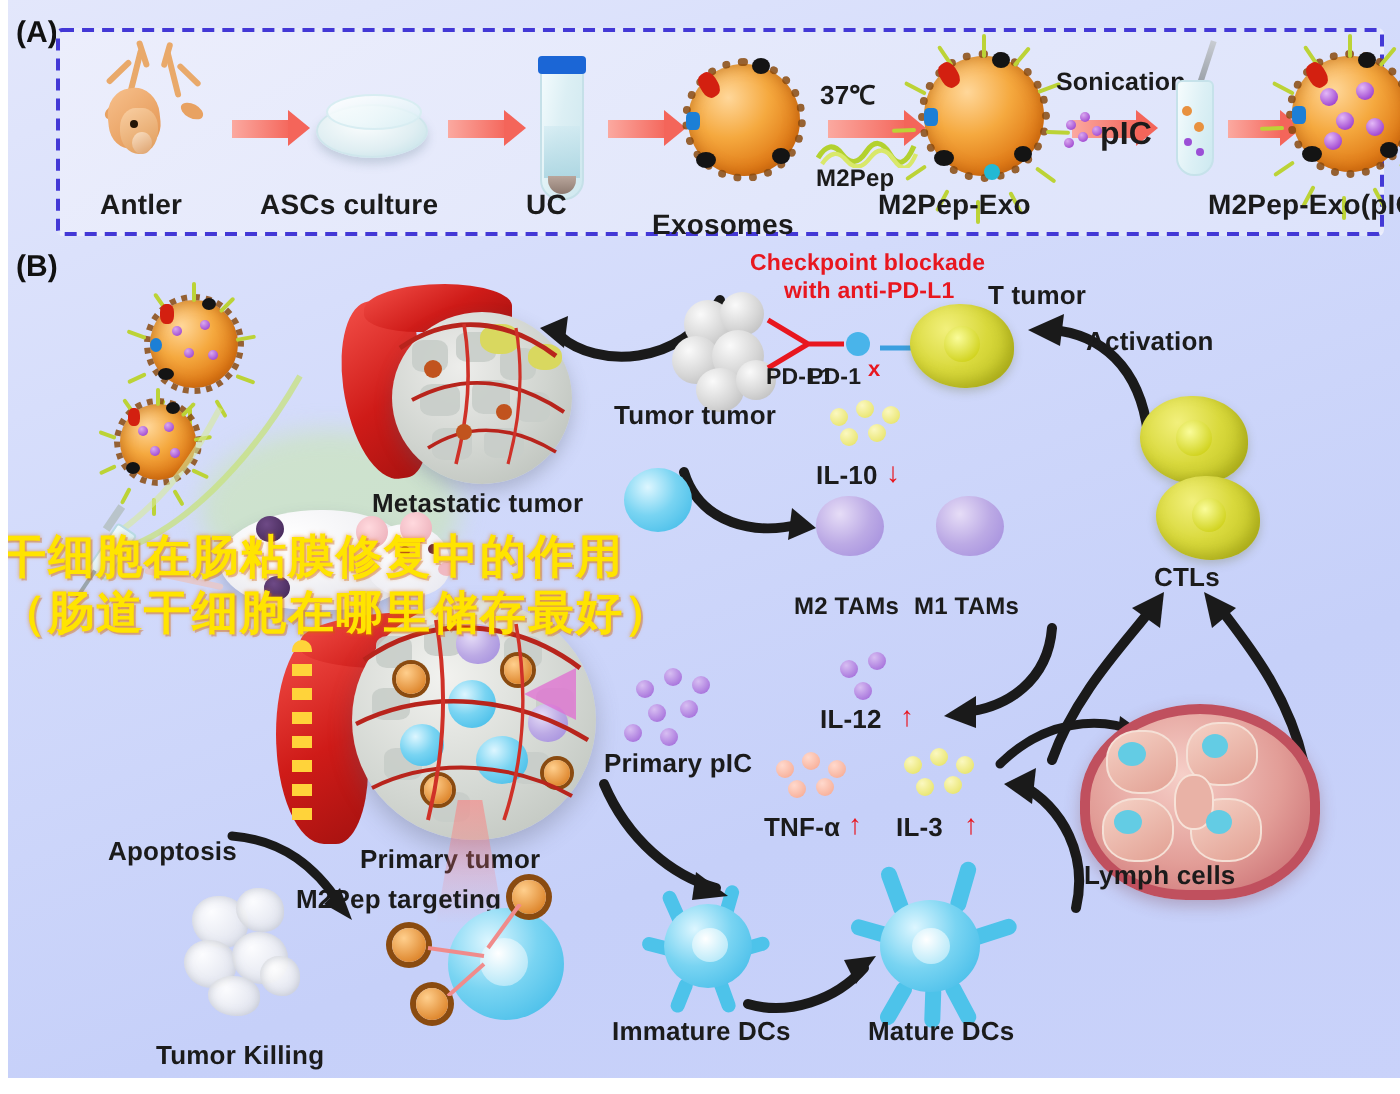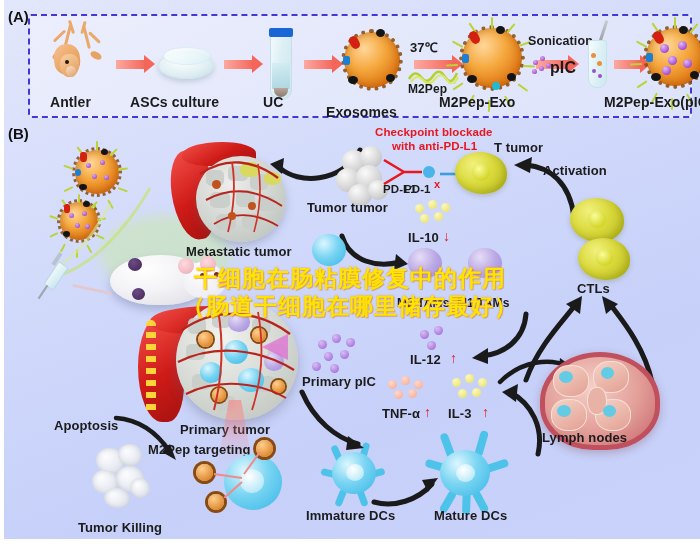--- a/index.html
+++ b/index.html
@@ -132,21 +132,21 @@
 
   
   .debris{position:absolute;border-radius:48% 52% 44% 56%;
     background:radial-gradient(circle at 35% 30%,rgba(255,255,255,.95),rgba(222,224,230,.8));
     box-shadow:inset 0 0 5px rgba(160,165,180,.5);}
 
   
   .arw{position:absolute;pointer-events:none;}
 
   
-  .cn-overlay{position:absolute;left:0;right:0;text-align:center;z-index:30;
+  .cn-overlay{position:absolute;left:0;right:0;z-index:30;
     color:#ffe400;font-size:23px;font-weight:700;letter-spacing:1px;
     font-family:"DejaVu Sans","Liberation Sans",sans-serif;
     text-shadow:0 0 2px rgba(230,120,0,.65),1px 1px 0 rgba(200,90,0,.35);}
   .beam{position:absolute;background:linear-gradient(180deg,rgba(255,120,120,.55),rgba(255,170,170,0));}
   .glow{position:absolute;border-radius:50%;filter:blur(6px);}
 </style>
 </head>
 <body>
 
 <div id="fig">
@@ -579,21 +579,21 @@
       <div class="lobe" style="left:8px;top:8px;width:34px;height:30px;"></div>
       <div class="lobe" style="left:48px;top:4px;width:34px;height:30px;"></div>
       <div class="lobe" style="left:6px;top:42px;width:34px;height:30px;"></div>
       <div class="lobe" style="left:50px;top:42px;width:34px;height:30px;"></div>
       <div style="position:absolute;left:42px;top:30px;width:18px;height:26px;border-radius:45%;background:#e9b2a6;border:1.5px solid #f7e2d8;"></div>
       <div style="position:absolute;left:14px;top:14px;width:14px;height:12px;border-radius:50%;background:#63cce4;"></div>
       <div style="position:absolute;left:56px;top:10px;width:13px;height:12px;border-radius:50%;background:#63cce4;"></div>
       <div style="position:absolute;left:12px;top:48px;width:14px;height:12px;border-radius:50%;background:#63cce4;"></div>
       <div style="position:absolute;left:58px;top:48px;width:13px;height:12px;border-radius:50%;background:#63cce4;"></div>
     </div>
-    <div class="lbl" style="left:542px;top:430px;font-size:13px;">Lymph nodes</div>
+    <div class="lbl" style="left:542px;top:430px;font-size:13px;">Lymph cells</div>
 
     <div>
       <div class="dendrite" style="left:338px;top:444px;width:7px;height:20px;transform:rotate(-24deg);"></div>
       <div class="dendrite" style="left:358px;top:442px;width:7px;height:20px;transform:rotate(16deg);"></div>
       <div class="dendrite" style="left:320px;top:470px;width:20px;height:7px;transform:rotate(14deg);"></div>
       <div class="dendrite" style="left:366px;top:470px;width:20px;height:7px;transform:rotate(-16deg);"></div>
       <div class="dendrite" style="left:334px;top:488px;width:7px;height:18px;transform:rotate(22deg);"></div>
       <div class="dendrite" style="left:362px;top:488px;width:7px;height:18px;transform:rotate(-20deg);"></div>
       <div class="bcell" style="left:332px;top:452px;width:44px;height:42px;"></div>
       <div style="position:absolute;left:346px;top:464px;width:18px;height:17px;border-radius:50%;background:radial-gradient(circle at 38% 32%,#ffffff,#a4e3f7);"></div>

